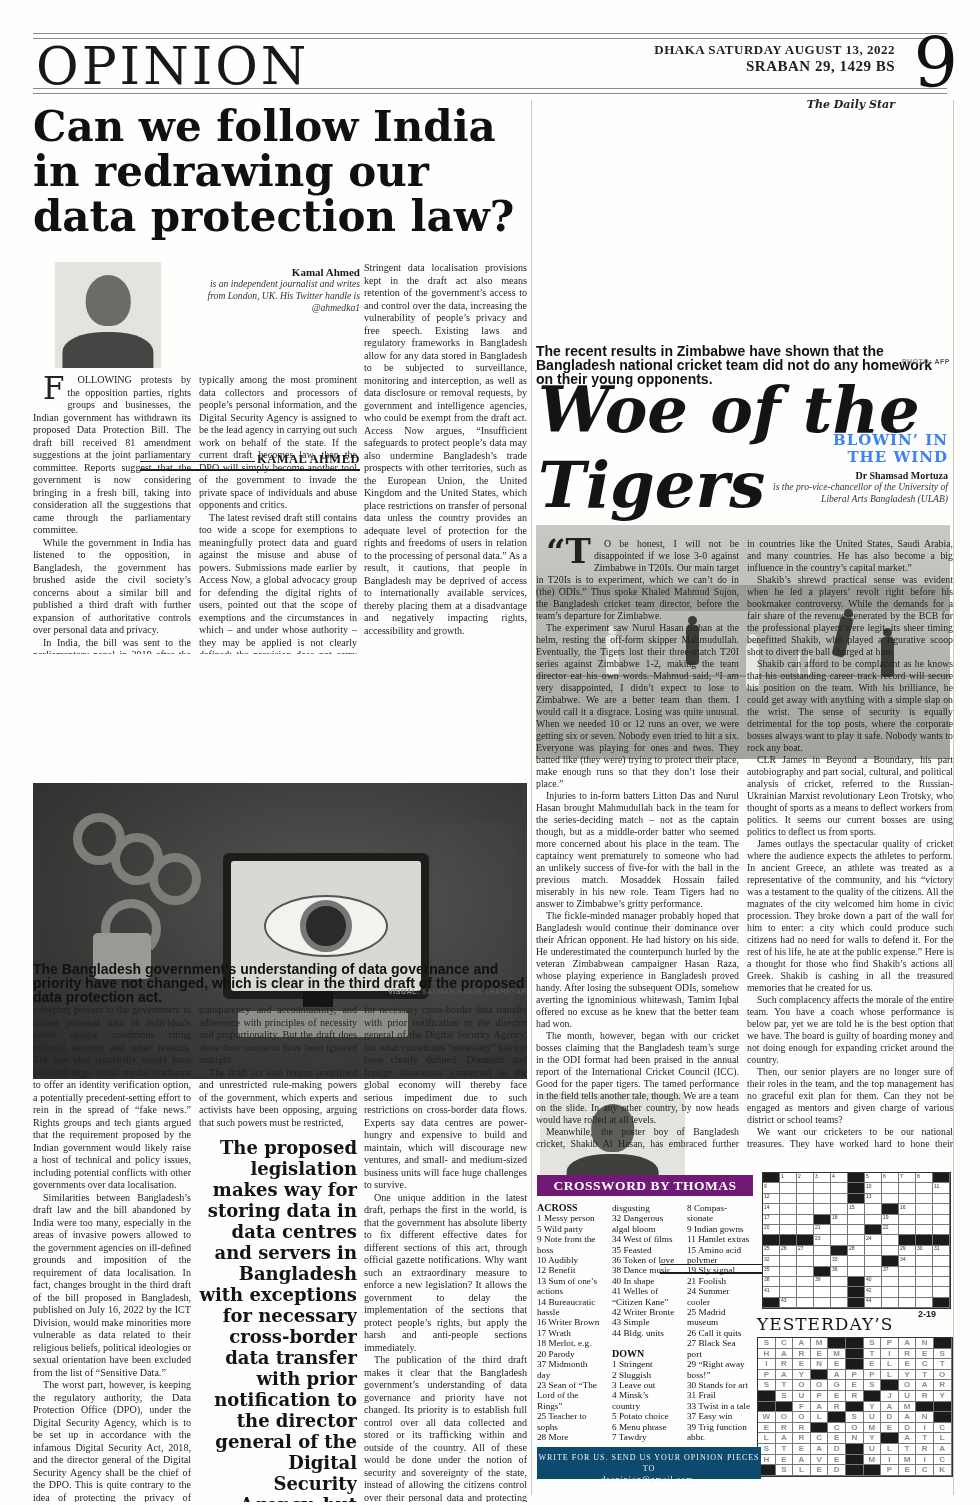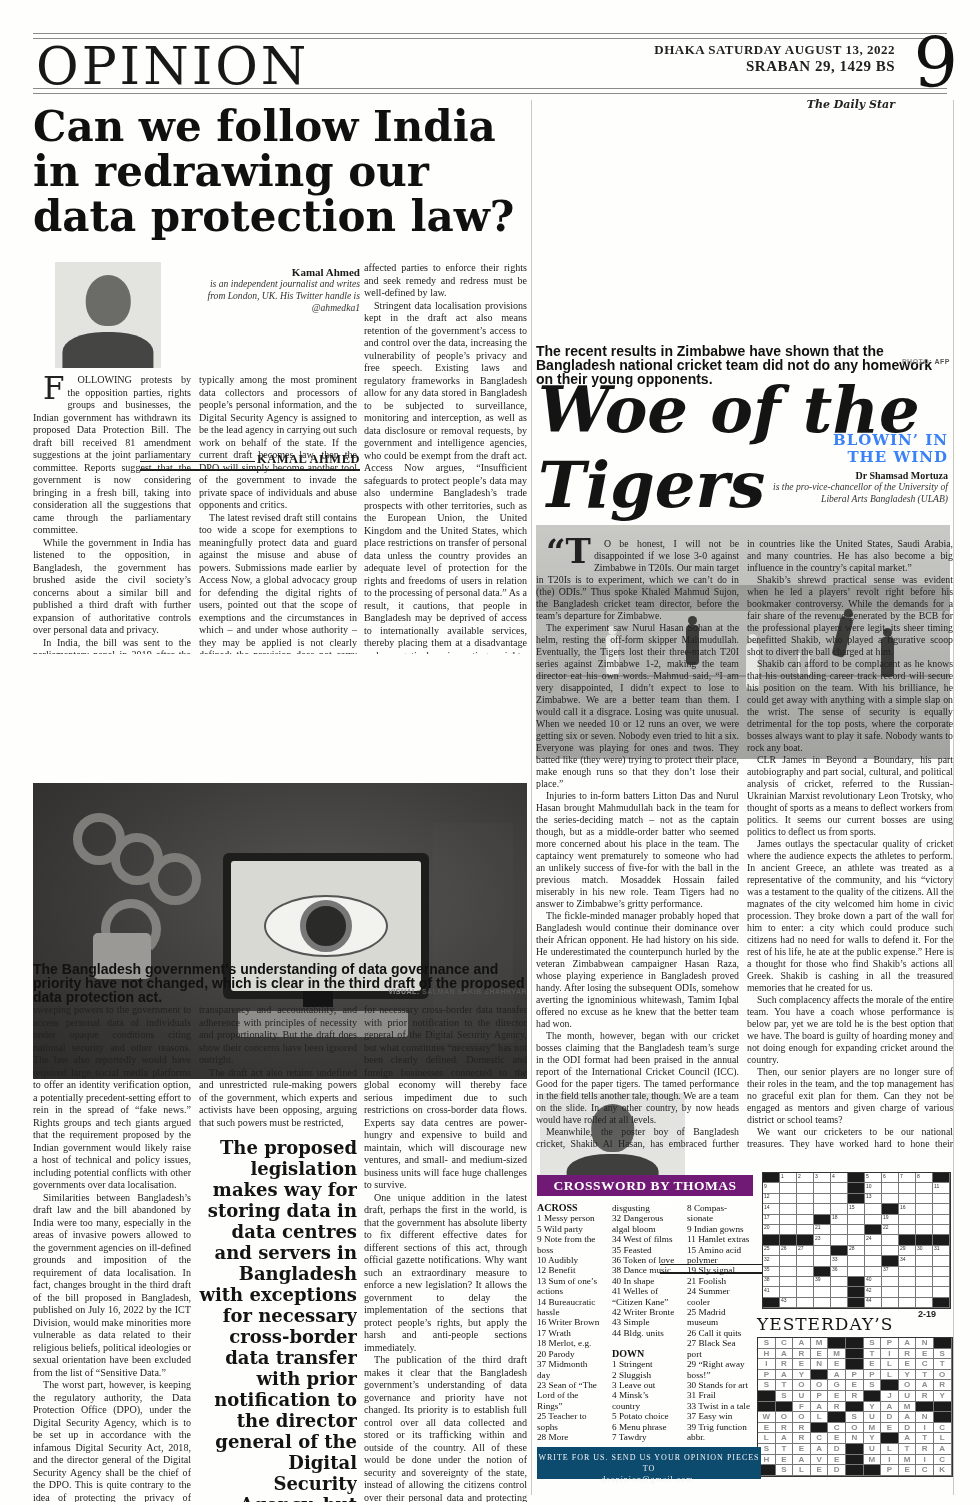--- a/index.html
+++ b/index.html
@@ -117,21 +117,20 @@
 
   <div class="abs col" style="left:33px;top:374px;width:158px;height:280px;">
     <p class="lead"><span class="dropcap">F</span><span>OLLOWING protests by the opposition parties, rights groups and businesses, the Indian government has withdrawn its proposed Data Protection Bill. The draft bill received 81 amendment suggestions at the joint parliamentary committee. Reports suggest that the government is now considering bringing in a fresh bill, taking into consideration all the suggestions that came through the parliamentary committee.</span></p>
     <span><p>While the government in India has listened to the opposition, in Bangladesh, the government has brushed aside the civil society’s concerns about a similar bill and published a third draft with further expansion of authoritative controls over personal data and privacy.</p><p>In India, the bill was sent to the parliamentary panel in 2019 after the opposition parties said the data privacy law violated the fundamental rights of the citizens. They said the law gave</p></span>
   </div>
   <div class="abs col noindent-first" style="left:199px;top:374px;width:158px;height:280px;">
       <p>typically among the most prominent data collectors and processors of people’s personal information, and the Digital Security Agency is assigned to be the lead agency in carrying out such work on behalf of the state. If the current draft becomes law, then the DPO will simply become another tool of the government to invade the private space of individuals and abuse opponents and critics.</p>
       <p>The latest revised draft still contains too wide a scope for exemptions to meaningfully protect data and guard against the misuse and abuse of powers. Submissions made earlier by Access Now, a global advocacy group for defending the digital rights of users, pointed out that the scope of exemptions and the circumstances in which – and under whose authority – they may be applied is not clearly defined; the provision does not carry any meaningful limitations, and fails to lay down a procedure to ensure</p>
     </div>
   <div class="abs col noindent-first" style="left:364px;top:262px;width:163px;height:392px;">
-      <p>affected parties to enforce their rights and seek remedy and redress must be well-defined by law.</p>
       <p>Stringent data localisation provisions kept in the draft act also means retention of the government’s access to and control over the data, increasing the vulnerability of people’s privacy and free speech. Existing laws and regulatory frameworks in Bangladesh allow for any data stored in Bangladesh to be subjected to surveillance, monitoring and interception, as well as data disclosure or removal requests, by government and intelligence agencies, who could be exempt from the draft act. Access Now argues, “Insufficient safeguards to protect people’s data may also undermine Bangladesh’s trade prospects with other territories, such as the European Union, the United Kingdom and the United States, which place restrictions on transfer of personal data unless the country provides an adequate level of protection for the rights and freedoms of users in relation to the processing of personal data.” As a result, it cautions, that people in Bangladesh may be deprived of access to internationally available services, thereby placing them at a disadvantage and negatively impacting rights, accessibility and growth.</p>
     </div>
 
   <div class="abs illus" style="left:33px;top:658px;width:494px;height:296px;">
     <div class="ring" style="left:40px;top:30px;"></div>
     <div class="ring" style="left:78px;top:50px;"></div>
     <div class="ring" style="left:116px;top:70px;"></div>
     <div class="lockarc"></div>
     <div class="lockbody"></div>
     <div class="monitor">

